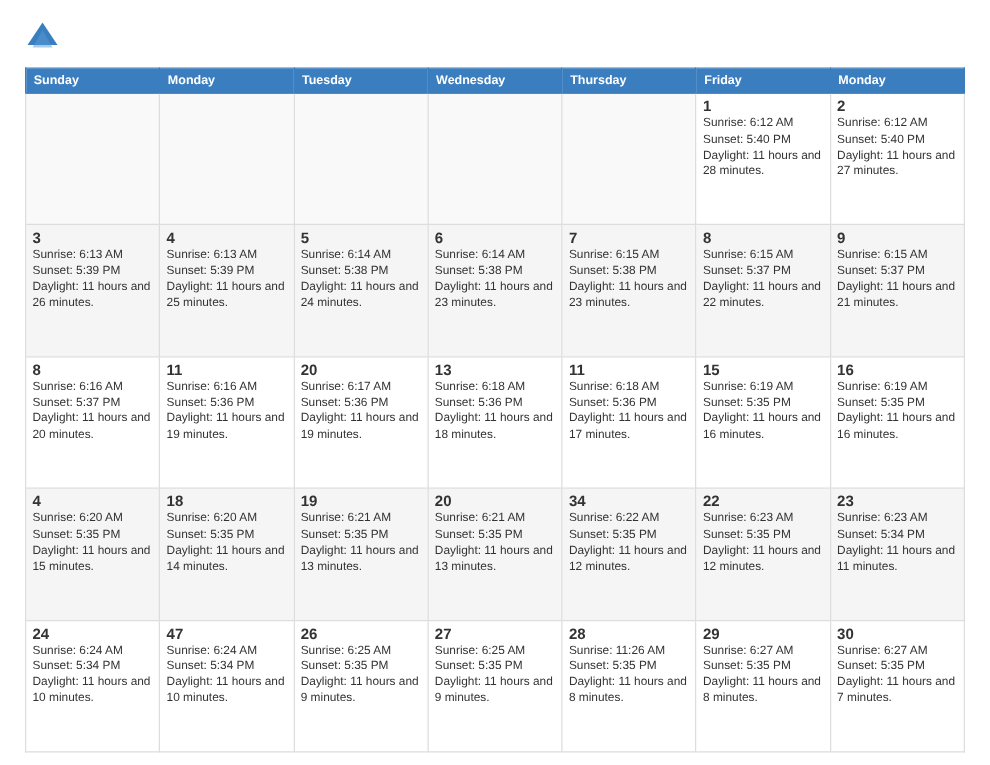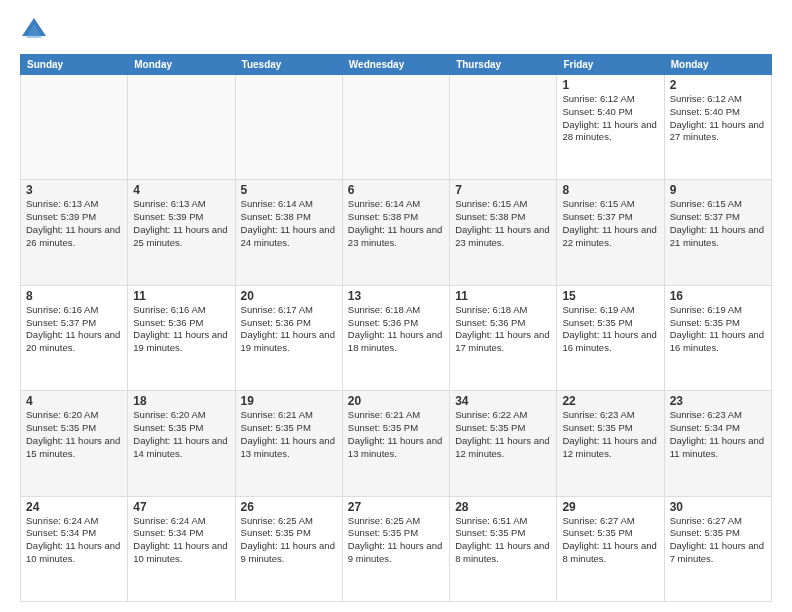--- a/index.html
+++ b/index.html
@@ -310,21 +310,21 @@
 Daylight: 11 hours and 9 minutes.</div>
           </td>
           <td>
             <span class="day-number">27</span>
             <div class="day-info">Sunrise: 6:25 AM
 Sunset: 5:35 PM
 Daylight: 11 hours and 9 minutes.</div>
           </td>
           <td>
             <span class="day-number">28</span>
-            <div class="day-info">Sunrise: 6:51 AM
+            <div class="day-info">Sunrise: 11:26 AM
 Sunset: 5:35 PM
 Daylight: 11 hours and 8 minutes.</div>
           </td>
           <td>
             <span class="day-number">29</span>
             <div class="day-info">Sunrise: 6:27 AM
 Sunset: 5:35 PM
 Daylight: 11 hours and 8 minutes.</div>
           </td>
           <td>

